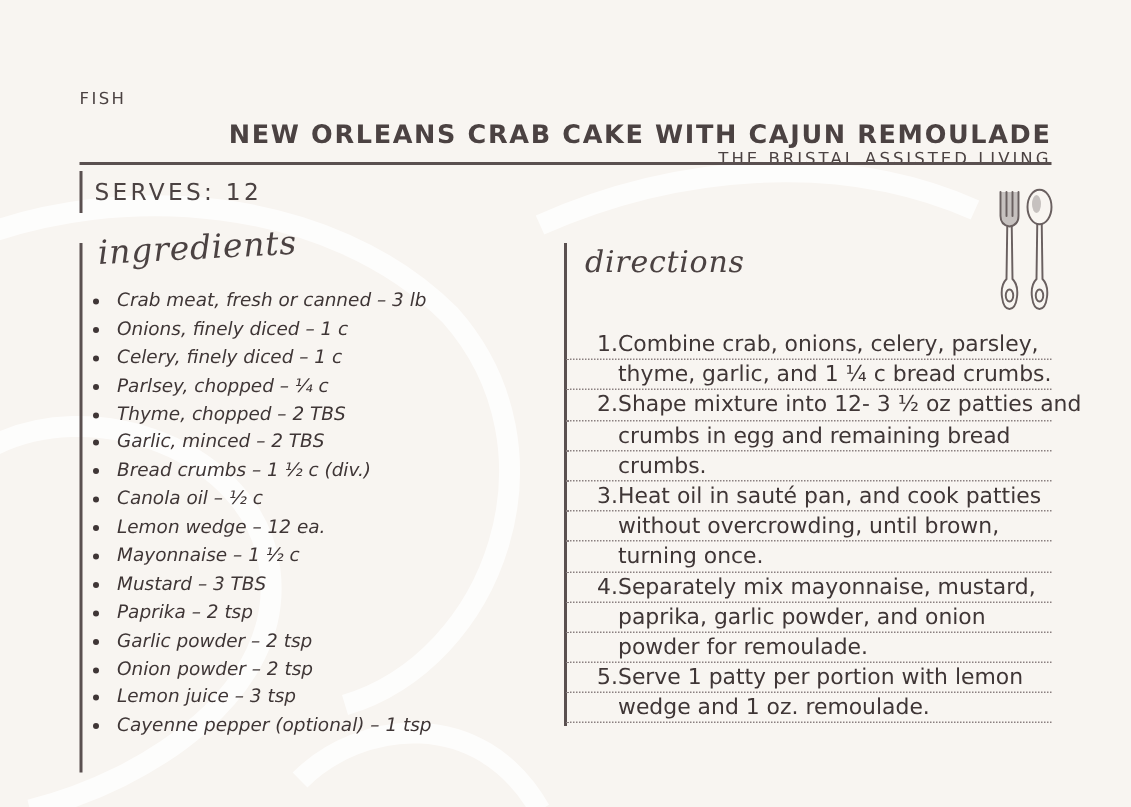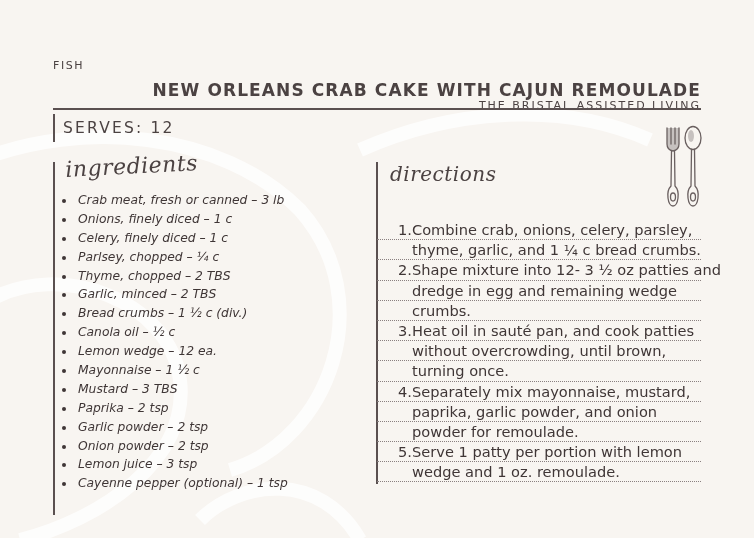--- a/index.html
+++ b/index.html
@@ -132,21 +132,21 @@
   <div class="dir-line">
       <span class="num"></span>
       <span class="txt">thyme, garlic, and 1 ¼ c bread crumbs.</span>
     </div>
   <div class="dir-line">
       <span class="num">2.</span>
       <span class="txt">Shape mixture into 12- 3 ½ oz patties and</span>
     </div>
   <div class="dir-line">
       <span class="num"></span>
-      <span class="txt">dredge in egg and remaining wedge</span>
+      <span class="txt">crumbs in egg and remaining bread</span>
     </div>
   <div class="dir-line">
       <span class="num"></span>
       <span class="txt">crumbs.</span>
     </div>
   <div class="dir-line">
       <span class="num">3.</span>
       <span class="txt">Heat oil in sauté pan, and cook patties</span>
     </div>
   <div class="dir-line">

